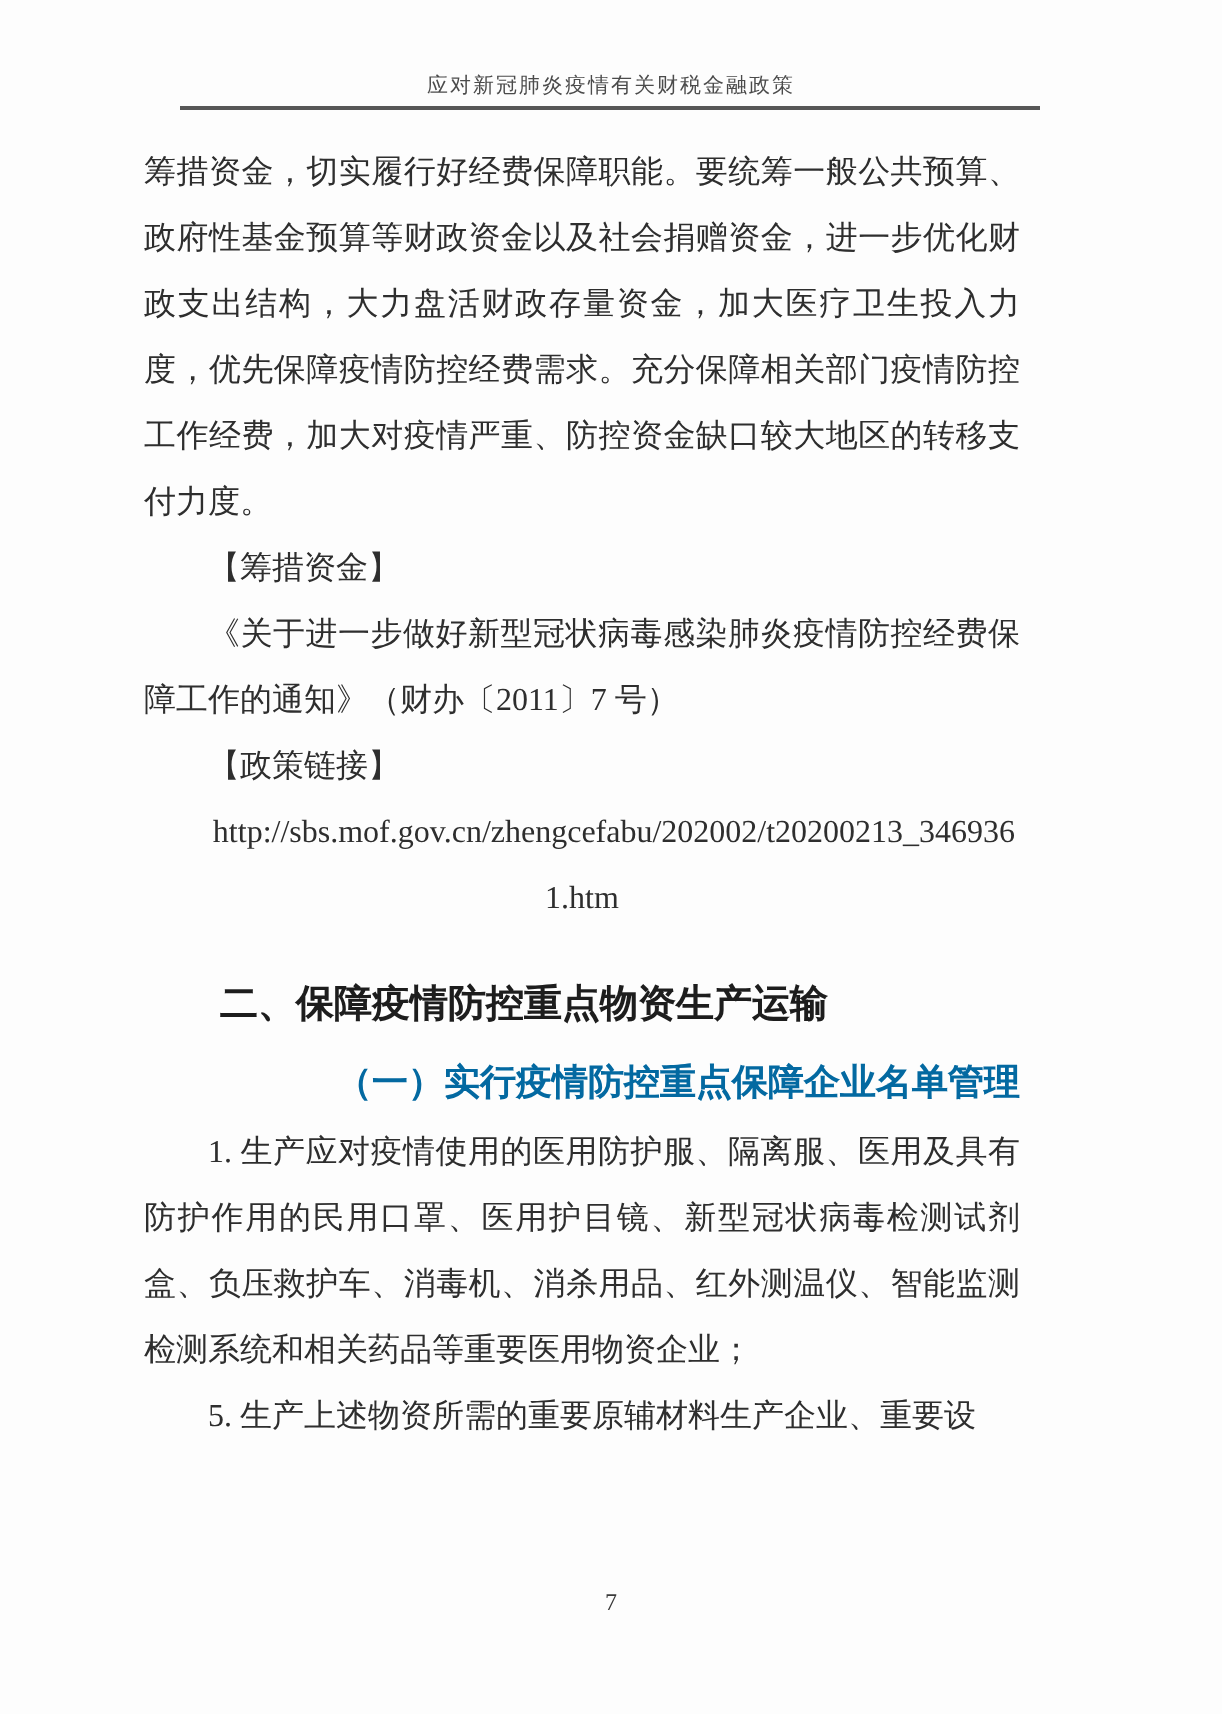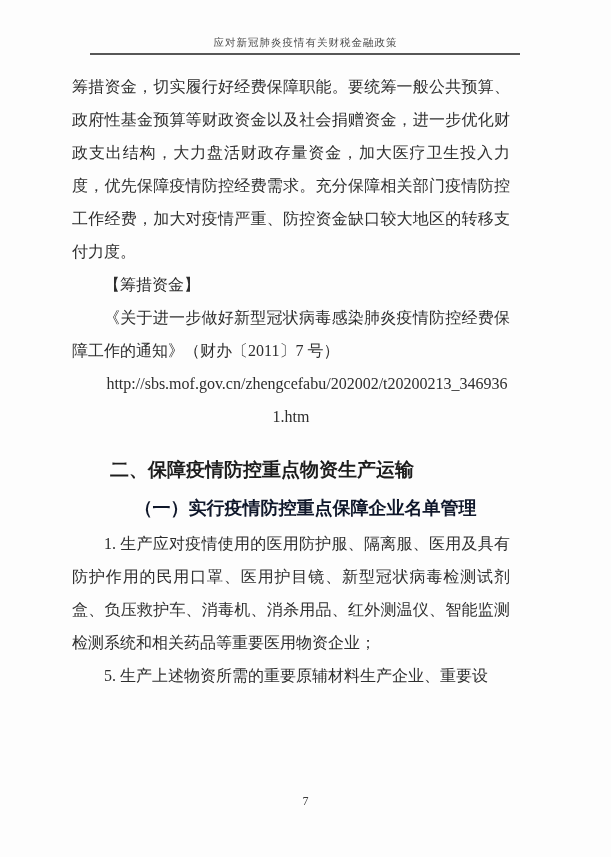--- a/index.html
+++ b/index.html
@@ -49,36 +49,36 @@
   }
   .indent {
     text-indent: 2em;
   }
   .url-line {
     text-indent: 2em;
     word-break: break-all;
     text-align: center;
   }
   .section-heading {
-    font-family: Liberation Serif, serif;
+    font-family: Liberation Mono, monospace;
     font-weight: bold;
     font-size: 19px;
     line-height: 38px;
     margin-top: 18px !important;
     text-indent: 2em;
     color: #1d1d1d;
     text-align: left;
   }
   .subsection-heading {
     font-weight: bold;
     font-size: 18px;
     line-height: 38px;
     text-indent: 1.6em;
-    color: #0f172a;
-    text-align: center;
+    color: #0369a1;
+    text-align: right;
   }
   .page-number {
     position: absolute;
     top: 794px;
     left: 0;
     right: 0;
     text-align: center;
     font-size: 12px;
     color: #3a3a3a;
   }
@@ -93,20 +93,21 @@
   <div class="header-rule"></div>
 
   <div class="content">
 
     <p>筹措资金，切实履行好经费保障职能。要统筹一般公共预算、政府性基金预算等财政资金以及社会捐赠资金，进一步优化财政支出结构，大力盘活财政存量资金，加大医疗卫生投入力度，优先保障疫情防控经费需求。充分保障相关部门疫情防控工作经费，加大对疫情严重、防控资金缺口较大地区的转移支付力度。</p>
 
     <p class="indent">【筹措资金】</p>
 
     <p class="indent">《关于进一步做好新型冠状病毒感染肺炎疫情防控经费保障工作的通知》（财办〔2011〕7 号）</p>
 
+    <p class="indent">【政策链接】</p>
 
     <p class="url-line">http://sbs.mof.gov.cn/zhengcefabu/202002/t20200213_3469361.htm</p>
 
     <p class="section-heading">二、保障疫情防控重点物资生产运输</p>
 
     <p class="subsection-heading">（一）实行疫情防控重点保障企业名单管理</p>
 
 
     <p class="indent">1. 生产应对疫情使用的医用防护服、隔离服、医用及具有防护作用的民用口罩、医用护目镜、新型冠状病毒检测试剂盒、负压救护车、消毒机、消杀用品、红外测温仪、智能监测检测系统和相关药品等重要医用物资企业；</p>
 

